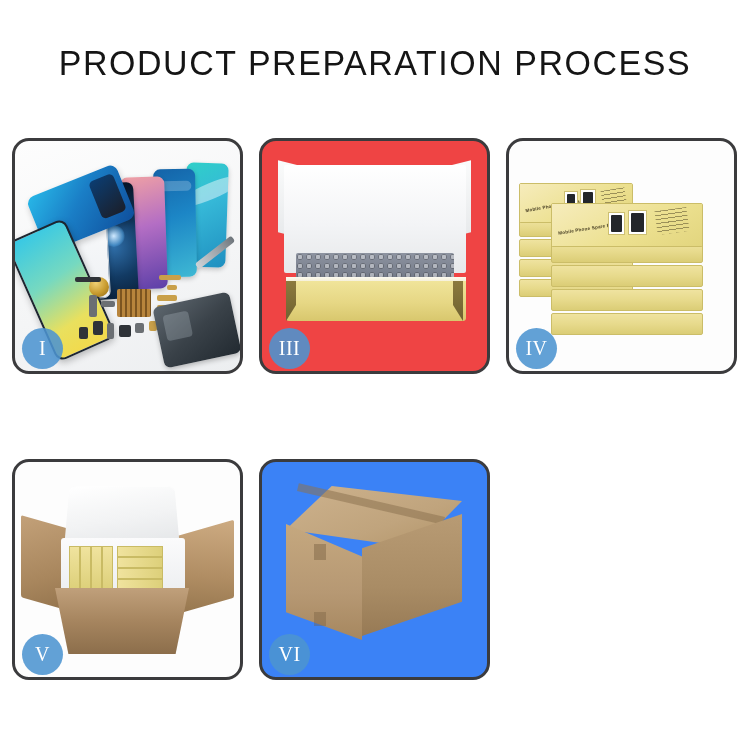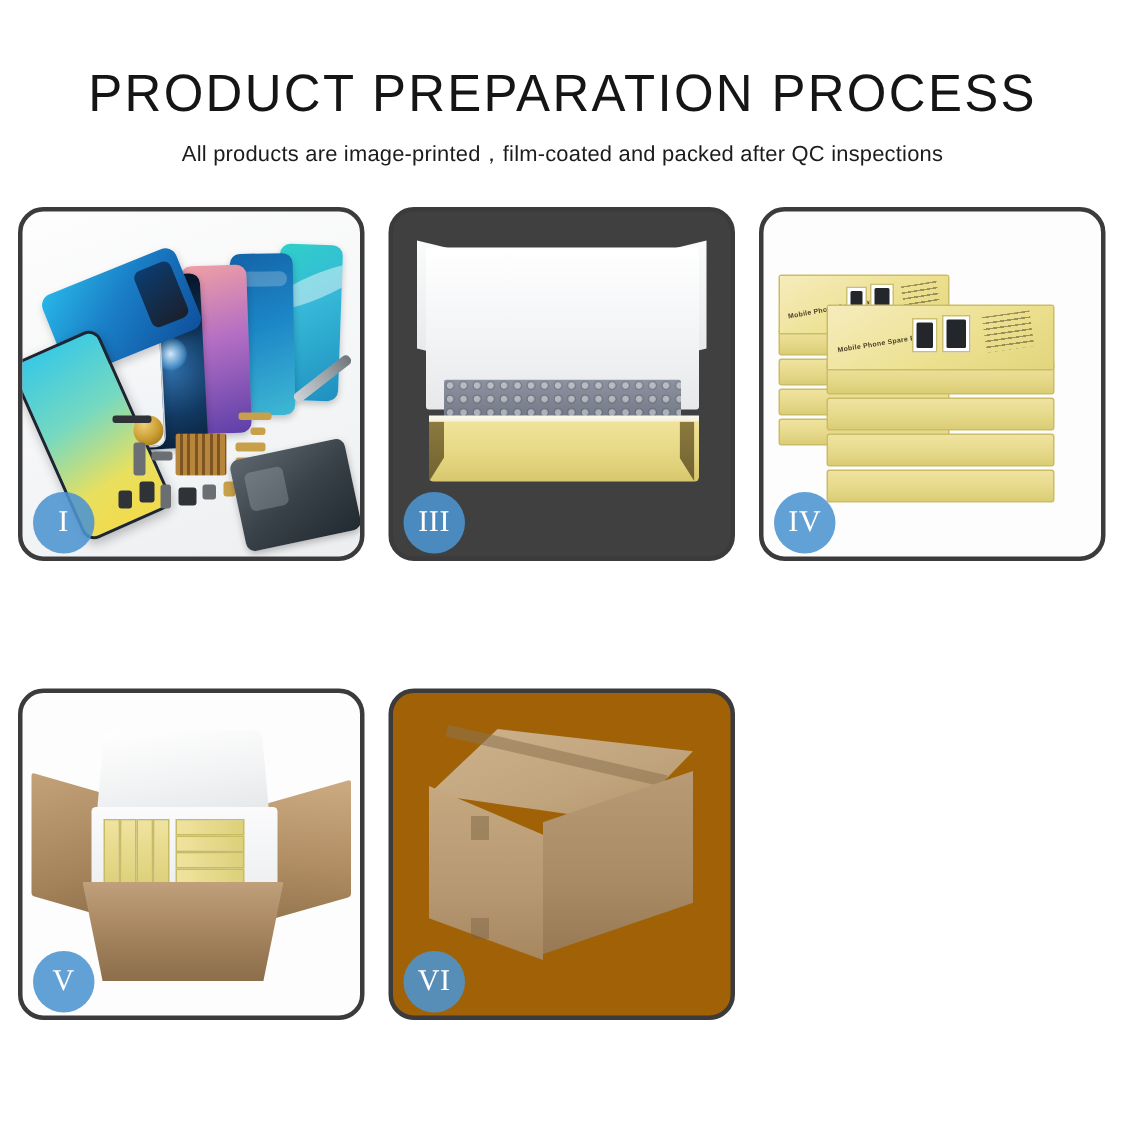--- a/index.html
+++ b/index.html
@@ -219,21 +219,21 @@
   }
   .tab-gold {
     position:absolute; width: 11px; height: 13px; background:#c59b3f; border-radius:2px; z-index:5;
   }
   .tg1 { left: 58px; top: 28px; }
   .tg2 { left: 58px; top: 92px; }
   .tg3 { left: 58px; bottom: 18px; }
   .tg4 { left: 112px; bottom: 22px; }
 
   
-  .p3 { background:#404040; }
+  .p3 { background:#ef4444; }
   .box3-back {
     position:absolute; left: 22px; top: 24px; width: 182px; height: 108px;
     background: linear-gradient(180deg,#ffffff 0%,#f3f4f6 55%,#e6e8ea 100%);
     border-radius: 2px;
   }
   .box3-lidL {
     position:absolute; left: 16px; top: 22px; width: 22px; height: 72px;
     background: linear-gradient(180deg,#fafbfb,#e8eaec);
     transform: skewY(14deg);
   }
@@ -337,21 +337,21 @@
     border:1px solid #c9bb64;
   }
   .carton5 {
     position:absolute; left: 40px; top: 126px; width: 134px; height: 66px;
     background: linear-gradient(180deg,#c0a07b 0%,#a6855f 50%,#8c6e4b 100%);
     border-radius: 0 0 4px 4px; z-index: 8;
     clip-path: polygon(0 0, 100% 0, 90% 100%, 10% 100%);
   }
 
   
-  .p6 { background:#a16207;text-decoration:underline; }
+  .p6 { background:#3b82f6;text-decoration:underline; }
   .c6-top {
     position:absolute; left: 24px; top: 24px; width: 176px; height: 62px;
     background: linear-gradient(160deg,#cdb28d 0%,#c0a47d 60%,#b29468 100%);
     clip-path: polygon(26% 0%, 100% 24%, 74% 100%, 0% 70%);
   }
   .c6-tape {
     position:absolute; left: 34px; top: 38px; width: 150px; height: 8px;
     background: rgba(140,115,80,0.55);
     transform: rotate(13deg);
   }
@@ -374,21 +374,20 @@
     background: rgba(120,96,64,0.4);
   }
 </style>
 </head>
 <body>
 
 <div class="page">
 
   <div class="header">
     <h1 class="title">PRODUCT PREPARATION PROCESS</h1>
-    <p class="subtitle">All products are image-printed，film-coated and packed after QC inspections</p>
   </div>
 
   <div class="grid">
 
     <div class="panel p1">
       <div class="panel-scene">
         <div class="ph ph-a"></div>
         <div class="ph ph-b"></div>
         <div class="ph ph-c"></div>
         <div class="ph ph-d"></div>

